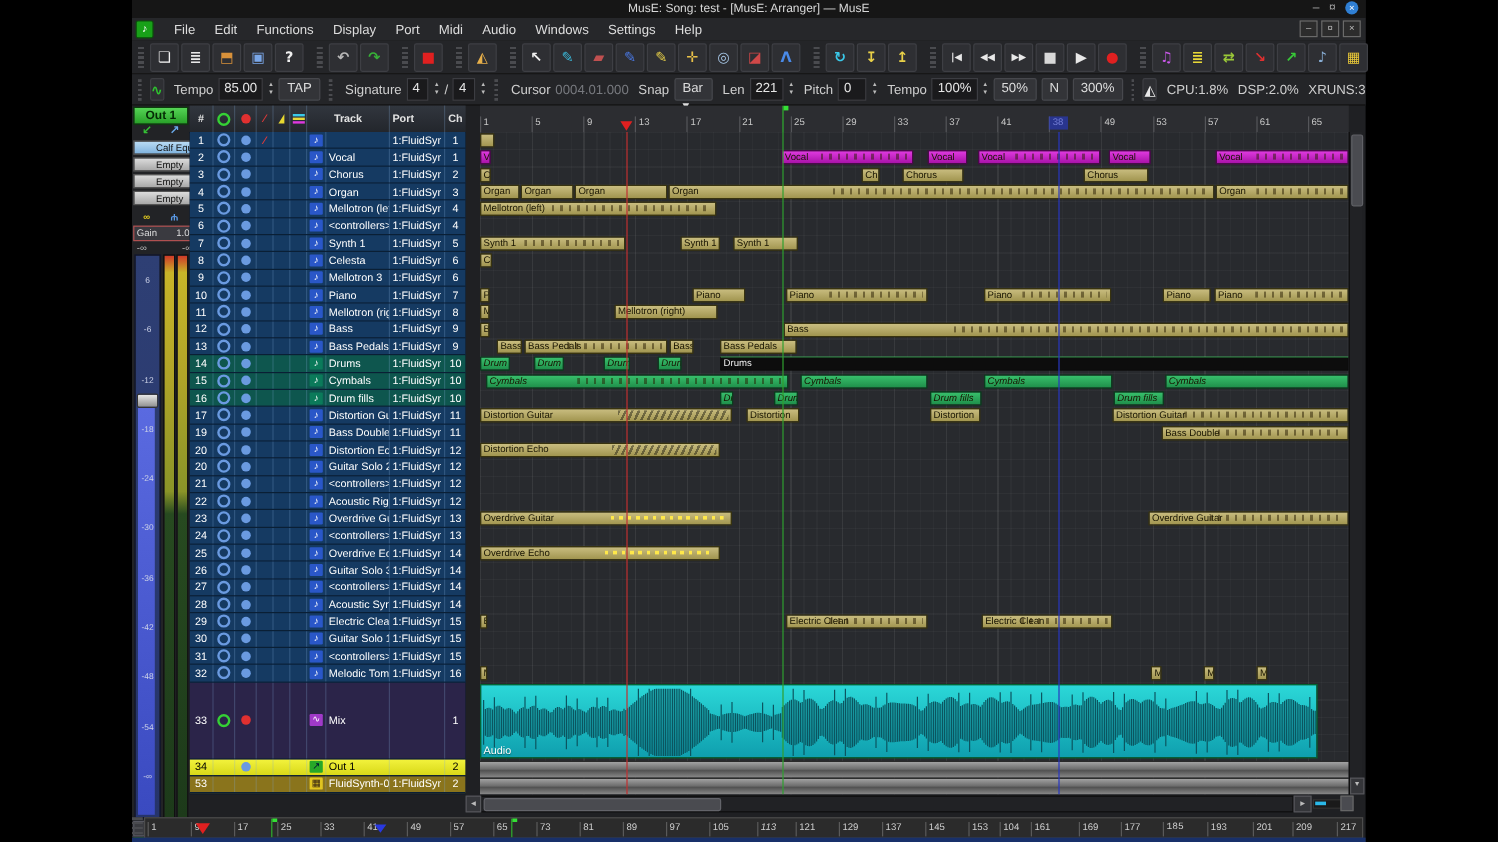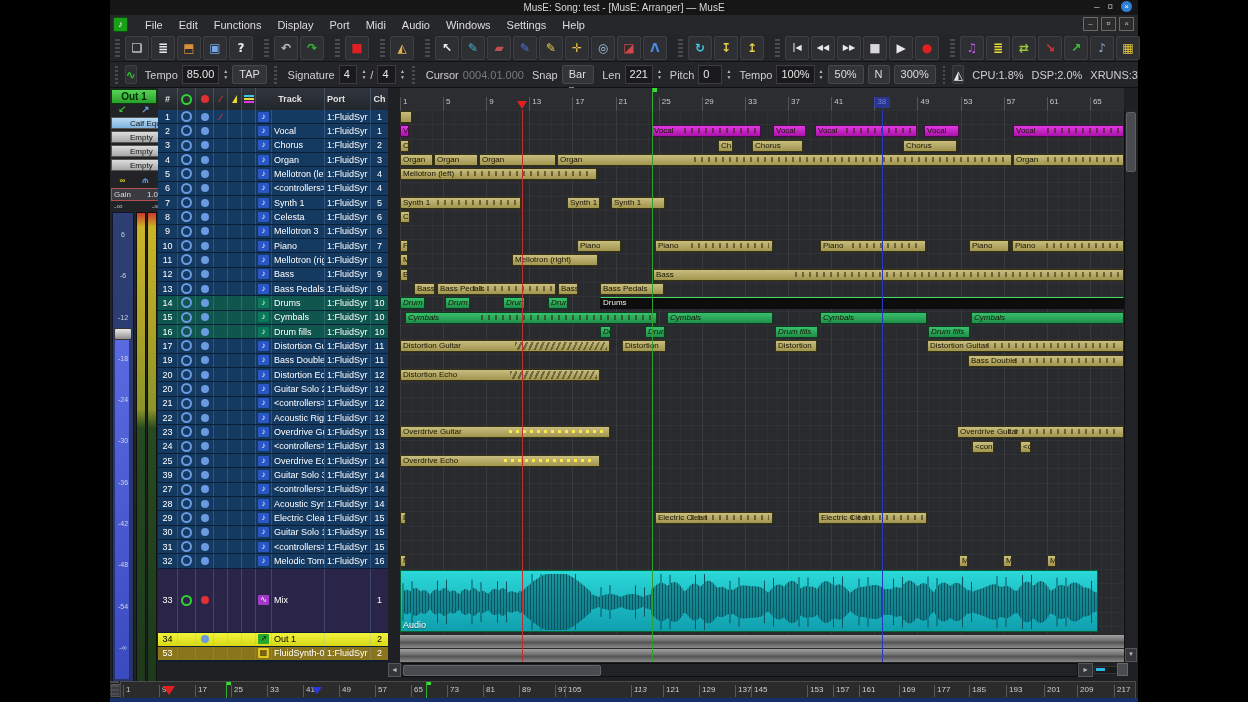--- a/index.html
+++ b/index.html
@@ -881,21 +881,21 @@
         <span class="tc c-tr"></span>
         <span class="tc c-li"></span>
         <span class="tc c-ic">
           <span class="tico m">♪</span>
         </span>
         <span class="tc c-name">Overdrive Echo</span>
         <span class="tc c-port">1:FluidSyr</span>
         <span class="tc c-ch">14</span>
       </div>
       <div class="trow m">
-        <span class="tc c-n">39</span>
+        <span class="tc c-n">26</span>
         <span class="tc c-r">
           <span class="donut"></span>
         </span>
         <span class="tc c-d">
           <span class="fdot"></span>
         </span>
         <span class="tc c-mu"></span>
         <span class="tc c-tr"></span>
         <span class="tc c-li"></span>
         <span class="tc c-ic">
@@ -1176,24 +1176,20 @@
       <div class="crow" style="top: 257.94px;">
         <div class="clip hatch" style="left: 0px; width: 200px;">Distortion Echo</div>
       </div>
       <div class="crow" style="top: 272.27px;"></div>
       <div class="crow" style="top: 286.6px;"></div>
       <div class="crow" style="top: 300.93px;"></div>
       <div class="crow" style="top: 315.26px;">
         <div class="clip dash" style="left: 0px; width: 210px;">Overdrive Guitar</div>
         <div class="clip ev" style="left: 557px; width: 167px;">Overdrive Guitar</div>
       </div>
-      <div class="crow" style="top: 329.59px;">
-        <div class="clip" style="left: 572px; width: 22px;">&lt;con</div>
-        <div class="clip" style="left: 620px; width: 11px;">&lt;c</div>
-      </div>
       <div class="crow" style="top: 343.92px;">
         <div class="clip dash" style="left: 0px; width: 200px;">Overdrive Echo</div>
       </div>
       <div class="crow" style="top: 358.25px;"></div>
       <div class="crow" style="top: 372.58px;"></div>
       <div class="crow" style="top: 386.91px;"></div>
       <div class="crow" style="top: 401.24px;">
         <div class="clip" style="left: 0px; width: 6px;">El</div>
         <div class="clip ev" style="left: 255px; width: 118px;">Electric Clean</div>
         <div class="clip ev" style="left: 418px; width: 109px;">Electric Clean</div>
@@ -1239,28 +1235,28 @@
       <span class="blab" style="left: 110px;">25</span>
       <span class="blab" style="left: 146px;">33</span>
       <span class="blab" style="left: 182px;">41</span>
       <span class="blab" style="left: 218px;">49</span>
       <span class="blab" style="left: 254px;">57</span>
       <span class="blab" style="left: 290px;">65</span>
       <span class="blab" style="left: 326px;">73</span>
       <span class="blab" style="left: 362px;">81</span>
       <span class="blab" style="left: 398px;">89</span>
       <span class="blab" style="left: 434px;">97</span>
-      <span class="blab" style="left: 444px; text-align: center;">105</span>
+      <span class="blab" style="left: 470px; text-align: center;">105</span>
       <span class="blab" style="left: 510px; font-style: italic;">113</span>
       <span class="blab" style="left: 542px;">121</span>
       <span class="blab" style="left: 578px;">129</span>
       <span class="blab" style="left: 614px;">137</span>
-      <span class="blab" style="left: 630px;">145</span>
+      <span class="blab" style="left: 650px;">145</span>
       <span class="blab" style="left: 686px;">153</span>
-      <span class="blab" style="left: 712px;">157</span>
+      <span class="blab" style="left: 712px;">104</span>
       <span class="blab" style="left: 738px;">161</span>
       <span class="blab" style="left: 778px;">169</span>
       <span class="blab" style="left: 813px;">177</span>
       <span class="blab" style="left: 848px; font-family: Liberation Mono, monospace;">185</span>
       <span class="blab" style="left: 885px;">193</span>
       <span class="blab" style="left: 923px;">201</span>
       <span class="blab" style="left: 956px;">209</span>
       <span class="blab" style="left: 993px;">217</span>
       <div class="btri-r" style="left: 42px;"></div>
       <div class="btri-b" style="left: 191px;"></div>

